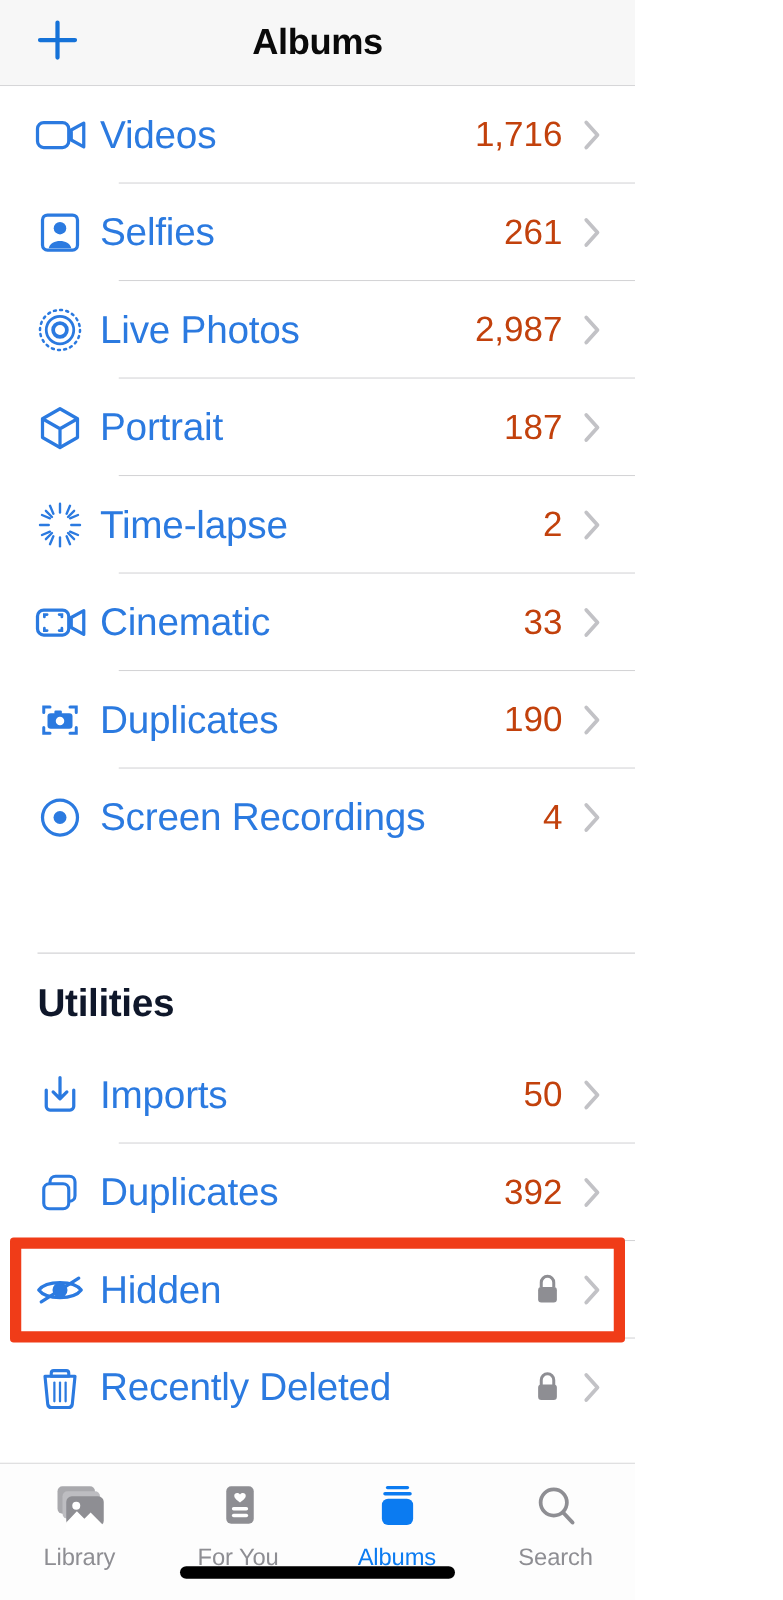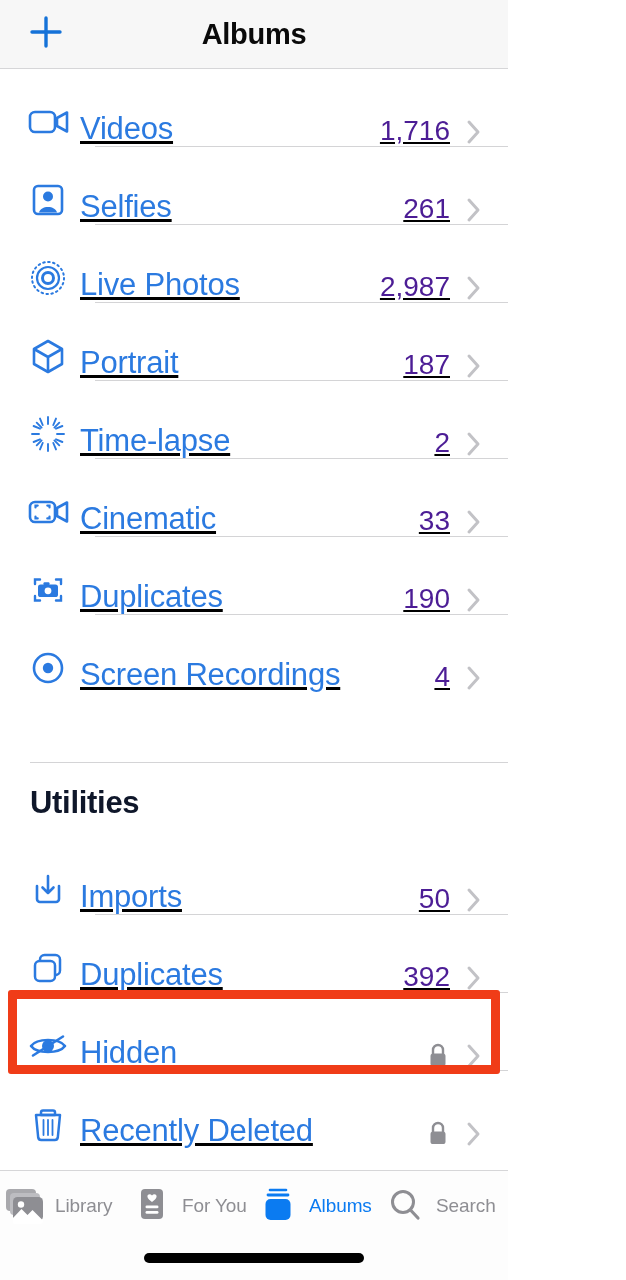--- a/index.html
+++ b/index.html
@@ -57,45 +57,44 @@
   .list {
     flex: 1 1 auto;
     position: relative;
     overflow: hidden;
     background: #ffffff;
   }
 
   .row {
     position: relative;
     display: flex;
-    align-items: flex-end;
+    align-items: center;
     height: 78px;
     padding-left: 24px;
     padding-right: 24px;
     background: #ffffff;
     cursor: pointer;
-    text-decoration: underline;
   }
   .row .icon-wrap {
     width: 56px;
     flex: 0 0 56px;
     display: flex;
     align-items: center;
     justify-content: flex-start;
   }
   .row .label {
     flex: 1 1 auto;
     font-size: 31px;
     color: #2b7ae0;
     letter-spacing: -0.2px;
     white-space: nowrap;
   }
   .row .count {
     font-size: 28px;
-    color: #4c1d95;
+    color: #c2410c;
     margin-right: 14px;
     white-space: nowrap;
   }
   .row .lock {
     margin-right: 14px;
     display: flex;
     align-items: center;
   }
   .row .chev {
     width: 20px;
@@ -154,21 +153,21 @@
     height: 110px;
     border-top: 1px solid #d6d6d8;
     background: #fdfdfd;
     display: flex;
     align-items: flex-start;
     padding-top: 12px;
   }
   .tab {
     flex: 1 1 25%;
     display: flex;
-    flex-direction: row;
+    flex-direction: column;
     align-items: center;
     gap: 7px;
     cursor: pointer;
   }
   .tab .tlabel {
     font-size: 19px;
     color: #8e8e93;
     letter-spacing: -0.1px;
   }
   .tab.active .tlabel { color: #0b7bf1; }

